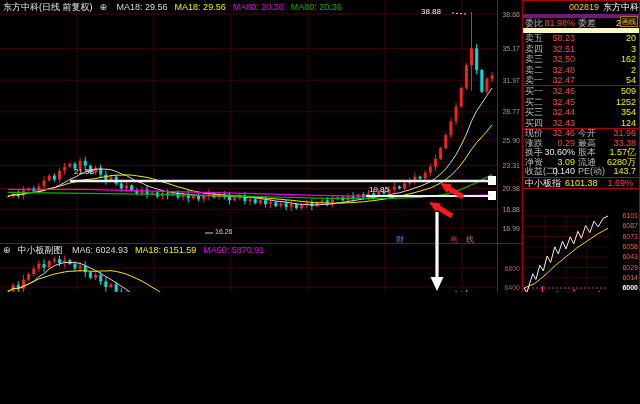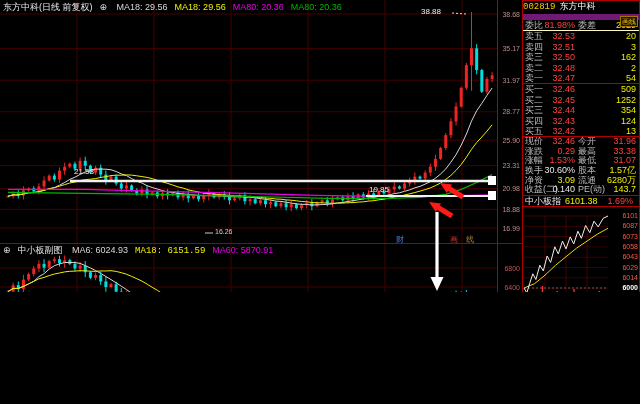--- a/index.html
+++ b/index.html
@@ -10,21 +10,21 @@
   .hdr{position:absolute;left:3px;top:1px;font-size:9px;white-space:nowrap;z-index:4;}
   .hdr span{margin-right:7px;}
   .ann{position:absolute;color:#eee;font-size:8px;z-index:6;white-space:nowrap;}
   .tag{position:absolute;font-size:8px;z-index:6;opacity:.9;}
   #axis-strip{position:absolute;left:497px;top:0;width:25px;height:404px;z-index:3;}
   .axl{position:absolute;right:2px;width:22px;text-align:right;font-size:7px;color:#c08a8a;}
   .axl2{color:#c05555;}
   #quote-panel{position:absolute;left:522px;top:0;width:118px;height:404px;z-index:3;
       border-left:1px solid #b00000;border-top:1px solid #b00000;border-right:1px solid #b00000;
       box-sizing:border-box;background:#000;font-size:9px;color:#c8c8c8;}
-  #qp-head{height:13px;line-height:13px;text-align:left;border-bottom:6px solid #701a75;white-space:nowrap;font-family:Liberation Mono, monospace;}
+  #qp-head{height:13px;line-height:13px;text-align:right;border-bottom:4px solid #701a75;white-space:nowrap;}
   .qrow{position:relative;height:10.4px;line-height:10.4px;overflow:hidden;}
   .irow{position:relative;height:9.6px;line-height:9.6px;overflow:hidden;}
   .l1{position:absolute;left:2px;color:#bdbdbd;text-align:center;}
   .v1{position:absolute;right:64px;}
   .l2{position:absolute;left:55px;color:#bdbdbd;}
   .v2{position:absolute;right:3px;}
   .bsep{border-bottom:1px solid #b00000;}
   .c-red{color:#ff4040;} .c-yel{color:#f0f000;} .c-wht{color:#e8e8e8;}
   #mini-head{position:relative;height:10px;line-height:10px;border-top:1px solid #b00000;
       border-bottom:1px solid #b00000;white-space:nowrap;overflow:hidden;}
@@ -465,21 +465,21 @@
         <rect x="485.45000000000005" y="62.425" width="3" height="8.325000000000003" fill="#00dede"></rect>
         <line x1="492.1" y1="67.1425" x2="492.1" y2="80.8325" stroke="#00dede" stroke-width="1"></line>
         <rect x="490.6" y="70.75" width="3" height="6.474999999999994" fill="#00dede"></rect>
         <polyline points="8.0,47.6 13.2,44.4 18.3,44.5 23.5,42.3 28.6,39.9 33.8,37.3 38.9,32.7 44.1,29.7 49.2,25.1 54.4,21.7 59.5,19.9 64.7,18.5 69.8,18.5 75.0,18.6 80.1,19.4 85.3,21.6 90.4,24.0 95.6,26.5 100.7,29.4 105.9,32.5 111.0,35.6 116.2,38.8 121.3,42.2 126.5,45.6 131.6,49.2 136.8,52.9 141.9,56.4 147.1,60.0 152.2,63.5 157.4,66.9 162.5,70.8 167.7,75.1 172.8,79.4 178.0,83.7 183.1,88.2 188.3,92.6 193.4,94.5 198.6,95.4 203.7,96.0 208.9,96.2 214.0,96.2 219.2,97.7 224.3,101.1 229.5,103.3 234.6,107.6 239.8,112.1 244.9,116.4 250.1,120.7 255.2,124.7 260.4,128.7 265.5,132.4 270.7,134.0 275.8,135.0 281.0,134.1 286.1,133.0 291.3,131.5 296.4,128.4 301.6,127.0 306.7,124.1 311.9,121.5 317.0,118.8 322.2,116.1 327.3,114.5 332.5,113.5 337.6,114.1 342.8,114.8 347.9,116.4 353.1,119.8 358.2,121.6 363.4,121.3 368.5,119.2 373.7,116.7 378.8,113.5 384.0,108.2 389.1,102.7 394.3,99.0 399.4,95.1 404.6,91.1 409.7,87.2 414.9,83.5 420.0,80.2 425.2,76.8 430.3,73.5 435.5,70.4 440.6,67.4 445.8,64.3 450.9,61.3 456.1,58.4 461.2,55.6 466.4,54.4 471.5,53.8 476.7,55.5 481.8,57.3 487.0,60.0 492.1,64.7" fill="none" stroke="#d8d8d8" stroke-width="1"></polyline>
         <polyline points="8.0,47.6 13.2,44.4 18.3,44.5 23.5,42.3 28.6,39.9 33.8,37.3 38.9,34.8 44.1,33.4 49.2,31.6 54.4,30.0 59.5,29.0 64.7,27.9 69.8,27.3 75.0,27.1 80.1,26.7 85.3,26.8 90.4,27.2 95.6,27.4 100.7,26.9 105.9,27.0 111.0,26.7 116.2,27.4 121.3,28.7 126.5,30.2 131.6,32.4 136.8,34.7 141.9,37.1 147.1,40.1 152.2,43.3 157.4,46.3 162.5,49.8 167.7,53.5 172.8,57.1 178.0,60.8 183.1,64.6 188.3,68.4 193.4,71.5 198.6,74.5 203.7,77.3 208.9,79.9 214.0,82.6 219.2,85.8 224.3,88.8 229.5,91.3 234.6,94.3 239.8,97.3 244.9,100.2 250.1,103.7 255.2,106.8 260.4,109.1 265.5,112.0 270.7,114.1 275.8,115.9 281.0,117.5 286.1,119.6 291.3,121.2 296.4,122.8 301.6,124.3 306.7,125.2 311.9,125.4 317.0,125.5 322.2,125.4 327.3,125.1 332.5,124.8 337.6,124.4 342.8,123.5 347.9,122.8 353.1,122.4 358.2,121.5 363.4,120.6 368.5,119.1 373.7,117.7 378.8,116.2 384.0,114.7 389.1,112.9 394.3,111.2 399.4,109.4 404.6,107.5 409.7,105.7 414.9,103.8 420.0,101.5 425.2,99.0 430.3,95.9 435.5,92.7 440.6,89.4 445.8,85.3 450.9,81.4 456.1,78.0 461.2,74.8 466.4,72.0 471.5,69.5 476.7,67.8 481.8,66.3 487.0,65.0 492.1,64.6" fill="none" stroke="#f0f000" stroke-width="1"></polyline>
         <polyline points="8.0,158.6 38.9,148.4 69.8,135.5 111.0,113.3 157.4,90.2 208.9,74.5 255.2,64.3 306.7,58.7 358.2,57.8 409.7,65.2 445.8,76.3 476.7,84.6 492.1,91.9" fill="none" stroke="#e800e8" stroke-width="1.3"></polyline>
       </svg>
   </div>
   <div class="hdr" id="sub-hdr" style="top:244px;">
     <span style="color:#ddd">⊕</span><span style="color:#e8e8e8">中小板副图</span>
-  <span style="color: rgb(216, 216, 216);">MA6: 6024.93</span><span style="color: rgb(240, 240, 0); font-family: Liberation Mono, monospace;">MA18: 6151.59</span><span style="color: rgb(232, 0, 232);">MA60: 5870.91</span></div>
+  <span style="color: rgb(216, 216, 216);">MA6: 6024.93</span><span style="color: rgb(240, 240, 0);">MA18: 6151.59</span><span style="color: rgb(232, 0, 232);">MA60: 5870.91</span></div>
 
   <svg id="ovl" width="497" height="404" style="z-index:5;pointer-events:none;">
       <line x1="70" y1="181" x2="496" y2="181" stroke="#f0f0f0" stroke-width="2.5"></line>
       <rect x="488" y="176" width="8" height="9" fill="#fff"></rect>
       <line x1="366" y1="196" x2="496" y2="196" stroke="#f0f0f0" stroke-width="2"></line>
       <rect x="488" y="191" width="8" height="9" fill="#fff"></rect>
       <line x1="452" y1="13" x2="466" y2="14" stroke="#ddd" stroke-width="1" stroke-dasharray="2,2"></line>
       <line x1="205" y1="233" x2="213" y2="233" stroke="#ccc" stroke-width="1"></line>
       <line x1="463" y1="197" x2="445.6377104670553" y2="186.43164984951193" stroke="#ff1a1a" stroke-width="5"></line>
       <polygon points="440,183 451.99591884623754,184.44842363778102 446.7964493772801,192.9904091939254" fill="#ff1a1a"></polygon>
@@ -522,24 +522,24 @@
   <div id="quote-panel">
     <div id="qp-head">
       <span style="color:#ffcc00;margin-right:4px;">002819</span><span style="color:#ffffff;">东方中科</span>
     </div>
     <div class="qrow">
       <span class="l1">委比</span>
       <span class="v1 c-red">81.98%</span>
       <span class="l2">委差</span>
       <span class="v2 c-yel">2029</span>
     </div>
-    <div id="asks" class="bsep" style="border-top:1px solid #fef9c3;">
+    <div id="asks" class="bsep" style="border-top:5px solid #fef9c3;">
         <div class="qrow">
           <span class="l1">卖五</span>
-          <span class="v1 c-red">32.53</span>
+          <span class="v1 c-red">58.23</span>
           <span class="v2 c-yel">20</span>
         </div>
         <div class="qrow">
           <span class="l1">卖四</span>
           <span class="v1 c-red">32.51</span>
           <span class="v2 c-yel">3</span>
         </div>
         <div class="qrow">
           <span class="l1">卖三</span>
           <span class="v1 c-red">32.50</span>
@@ -569,45 +569,34 @@
         </div>
         <div class="qrow">
           <span class="l1">买三</span>
           <span class="v1 c-red">32.44</span>
           <span class="v2 c-yel">354</span>
         </div>
         <div class="qrow">
           <span class="l1">买四</span>
           <span class="v1 c-red">32.43</span>
           <span class="v2 c-yel">124</span>
-        </div>
-        <div class="qrow">
-          <span class="l1">买五</span>
-          <span class="v1 c-red">32.42</span>
-          <span class="v2 c-yel">13</span>
         </div>
       </div>
     <div id="info">
         <div class="irow">
           <span class="l1">现价</span>
           <span class="v1 c-red">32.46</span>
           <span class="l2">今开</span>
           <span class="v2 c-red">31.96</span>
         </div>
         <div class="irow">
           <span class="l1">涨跌</span>
           <span class="v1 c-red">0.29</span>
           <span class="l2">最高</span>
           <span class="v2 c-red">33.38</span>
-        </div>
-        <div class="irow">
-          <span class="l1">涨幅</span>
-          <span class="v1 c-red">1.53%</span>
-          <span class="l2">最低</span>
-          <span class="v2 c-red">31.07</span>
         </div>
         <div class="irow">
           <span class="l1">换手</span>
           <span class="v1 c-wht">30.60%</span>
           <span class="l2">股本</span>
           <span class="v2 c-yel">1.57亿</span>
         </div>
         <div class="irow">
           <span class="l1">净资</span>
           <span class="v1 c-yel">3.09</span>

